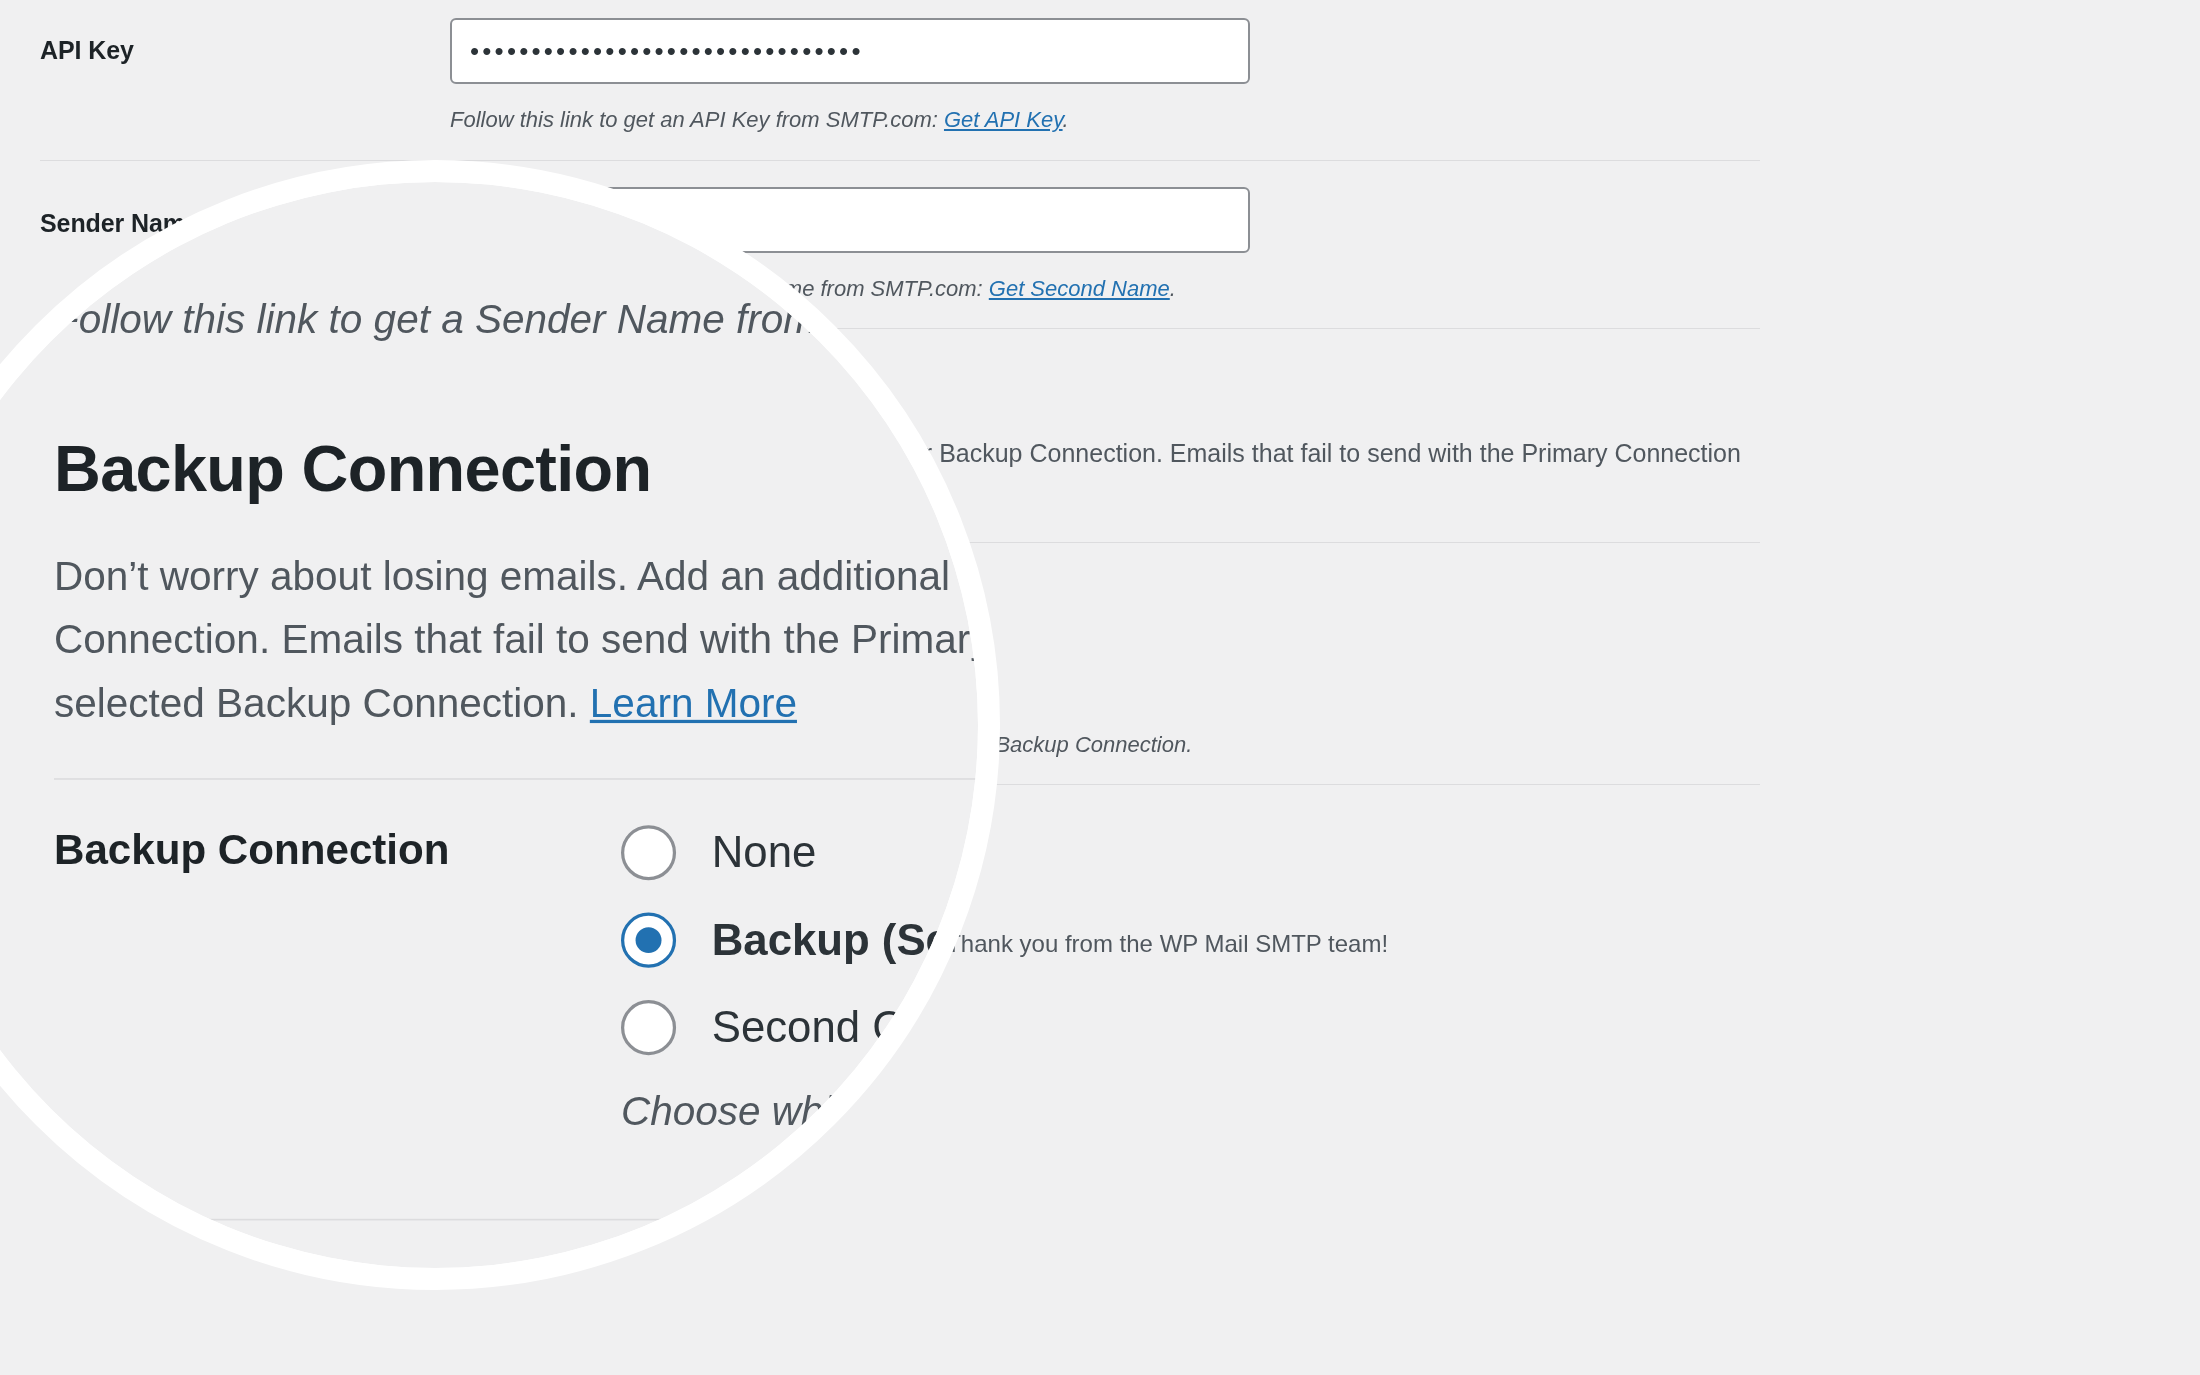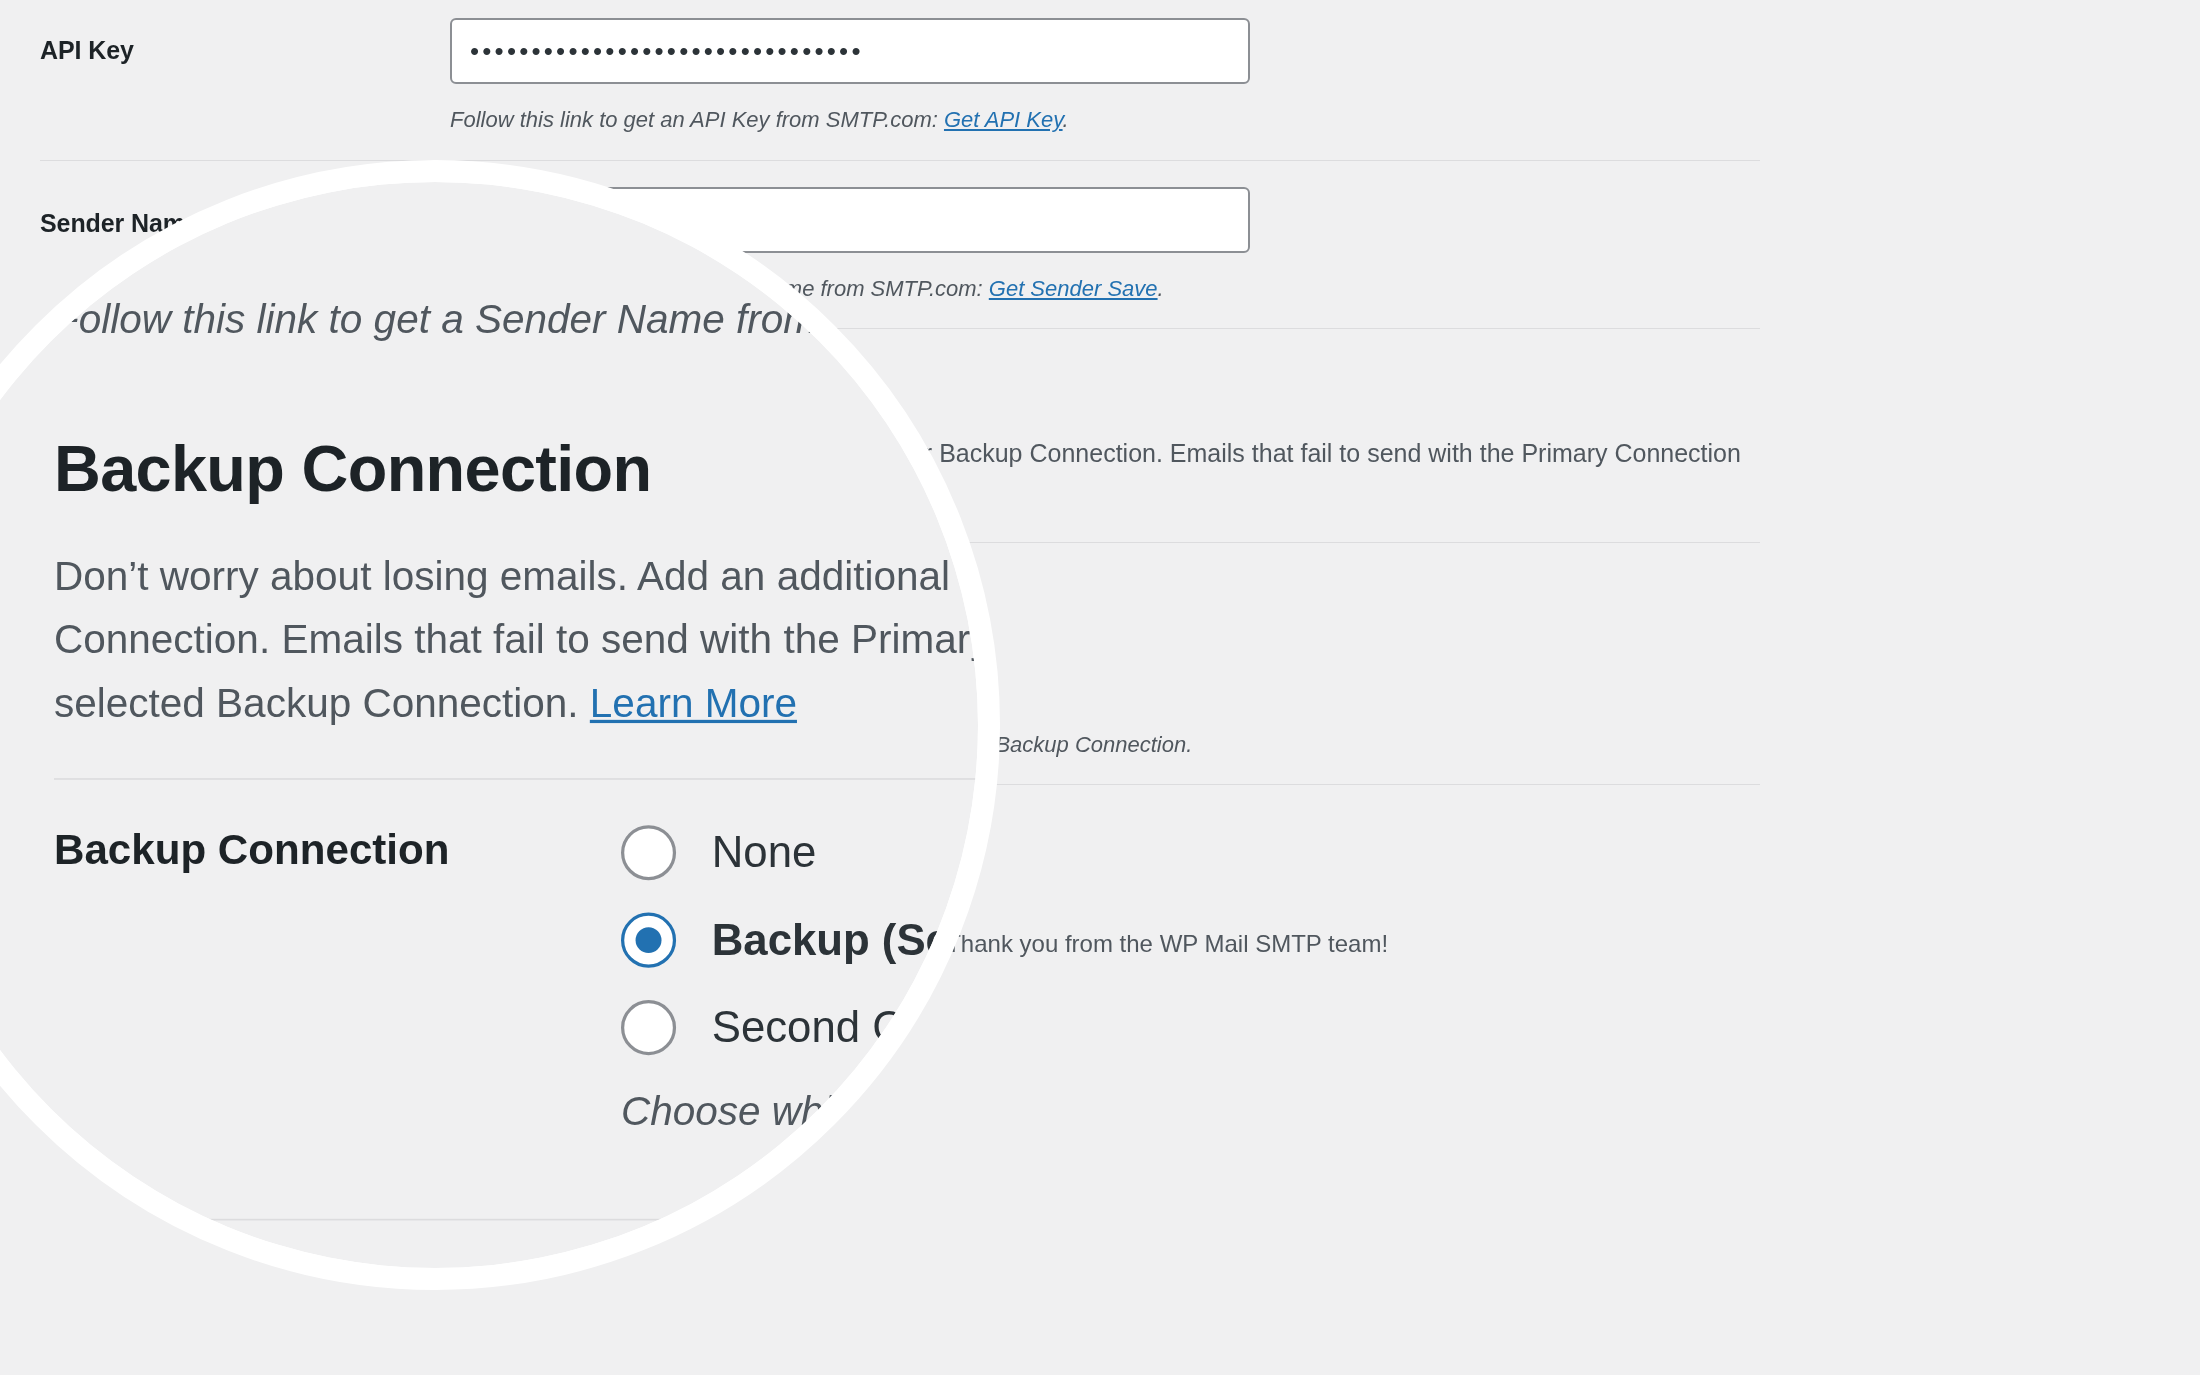--- a/index.html
+++ b/index.html
@@ -239,21 +239,21 @@
           <span>Follow this link to get an API Key from SMTP.com: </span><a href="#">Get API Key</a><span>.</span>
         </div>
       </div>
     </div>
 
     <div class="row">
       <div class="row-label">Sender Name</div>
       <div class="row-field">
         <input class="text-input" type="text" placeholder="" style="">
         <div class="desc">
-          <span>Follow this link to get a Sender Name from SMTP.com: </span><a href="#">Get Sender Save</a><span>.</span>
+          <span>Follow this link to get a Sender Name from SMTP.com: </span><a href="#">Get Second Name</a><span>.</span>
         </div>
       </div>
     </div>
 
     <div class="section-head">
       <h2 class="section-title">Backup Connection</h2>
       <p class="section-desc"><span>Don’t worry about losing emails. Add an additional connection, then set it as your Backup Connection. Emails that fail to send with the Primary Connection will be sent via the selected Backup Connection. </span><a href="#">Learn More</a></p>
     </div>
 
     <div class="row" style="border-top:1px solid #dcdcde;">

